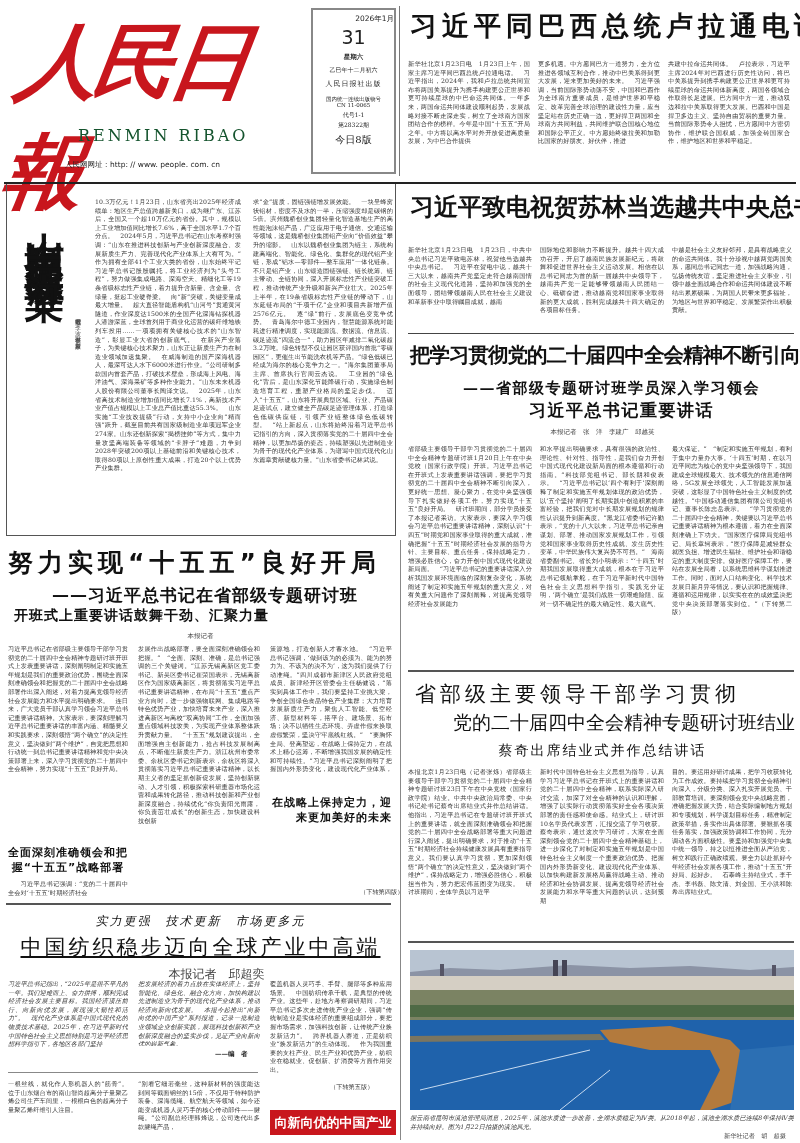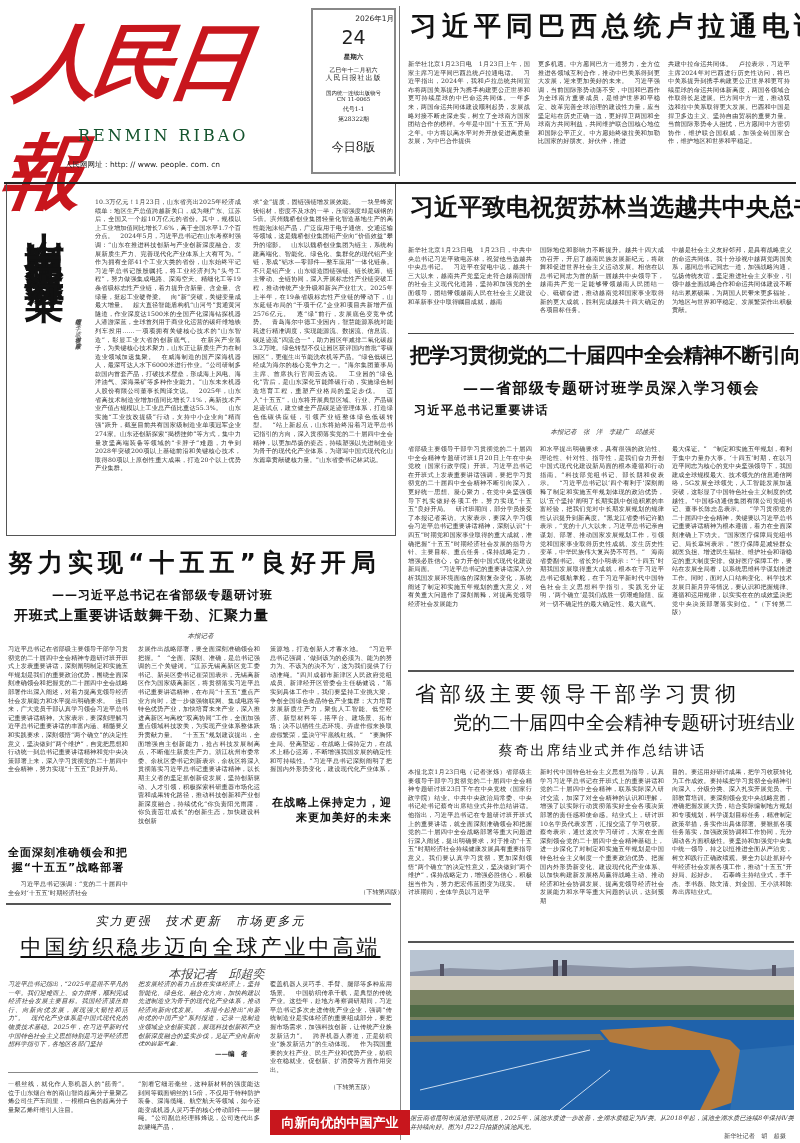--- a/index.html
+++ b/index.html
@@ -3,48 +3,48 @@
 <meta charset="utf-8">
 <style>
   * { box-sizing: border-box; margin: 0; padding: 0; }
   html, body { width: 800px; height: 1143px; background: #fff; overflow: hidden; }
   body { font-family: "DejaVu Sans", sans-serif; color: #222; position: relative; }
   .abs { position: absolute; }
   .col { font-family: "DejaVu Serif", serif; font-size: 6.2px; line-height: 8.6px; color: #333; text-align: justify; overflow: hidden; letter-spacing: 0.1px; }
   .rule { position: absolute; background: #444; }
   .hl-sans { font-family: "DejaVu Sans", sans-serif; font-weight: bold; color: #111; }
   .hl-serif { font-family: "DejaVu Serif", serif; color: #111; }
-  .byline { font-family: "DejaVu Serif", serif; font-style: italic; font-size: 7px; color: #444; text-align: center; }
+  .byline { font-family: "DejaVu Serif", serif; font-size: 7px; color: #444; text-align: center; }
   
   .logo { left: 18px; top: 6px; width: 280px; height: 110px; font-family: "DejaVu Serif", serif; font-style: italic; font-weight: bold; color: #c8161d; font-size: 82px; letter-spacing: -6px; line-height: 110px; transform: skewX(-8deg); }
   .pinyin { left: 78px; top: 126px; font-family: "DejaVu Serif", serif; color: #14532d; font-size: 16px; letter-spacing: 3px; }
   .website { left: 65px; top: 160px; font-size: 7.5px; color: #222; }
   .infobox { left: 311px; top: 8px; width: 85px; height: 166px; border: 2px solid #888; text-align: center; font-family: "DejaVu Serif", serif; color: #222; padding-top: 4px; }
   .infobox div { line-height: 1.25; }
   .photo { background: linear-gradient(180deg, #aab8c8 0%, #c9c5bd 18%, #b9b2a3 26%, #6c7a54 34%, #425f40 40%, #2f73b3 48%, #1d5fa8 70%, #1b58a0 100%); overflow: hidden; }
   .tag-red { background: #c8161d; color: #fff; font-family: "DejaVu Sans", sans-serif; font-weight: bold; text-align: center; }
 </style>
 </head>
 <body>
 
 <div class="abs logo">人民日報</div>
 <div class="abs pinyin">RENMIN RIBAO</div>
 <div class="abs website">人民网网址：http: // www. people. com. cn</div>
 
 <div class="abs infobox">
   <div style="font-size:7.5px;font-family:'DejaVu Sans',sans-serif;text-align:right;">2026年1月</div>
-  <div style="font-size:19px;font-family:'DejaVu Sans',sans-serif;margin:3px 0;">24</div>
+  <div style="font-size:19px;font-family:'DejaVu Sans',sans-serif;margin:3px 0;">31</div>
   <div style="font-size:6.5px;font-weight:bold;">星期六</div>
   <div style="font-size:6px;margin-top:5px;">乙巳年十二月初六</div>
-  <div style="font-size:7px;letter-spacing:1px;">人民日报社出版</div>
+  <div style="font-size:7px;margin-top:6px;letter-spacing:1px;">人民日报社出版</div>
   <div style="font-size:5.5px;margin-top:7px;">国内统一连续出版物号</div>
   <div style="font-size:5.5px;">CN 11-0065</div>
   <div style="font-size:6px;margin-top:2px;">代号1-1</div>
   <div style="font-size:6px;margin-top:2px;">第28322期</div>
-  <div style="font-size:12px;margin-top:18px;">今日8版</div>
+  <div style="font-size:10px;margin-top:6px;">今日8版</div>
 </div>
 
 <div class="rule" style="left:399px;top:6px;width:1px;height:170px;background:#777;"></div>
 
 <div>
   <div class="abs hl-sans" style="left:410px;top:8px;width:385px;font-size:27px;letter-spacing:5px;line-height:36px;white-space:nowrap;">习近平同巴西总统卢拉通电话</div>
   <div class="abs col" style="left:408px;top:60px;width:122px;height:118px;">新华社北京1月23日电　1月23日上午，国家主席习近平同巴西总统卢拉通电话。　习近平指出，2024年，我和卢拉总统共同宣布将两国关系提升为携手构建更公正世界和更可持续星球的中巴命运共同体。一年多来，两国命运共同体建设顺利起势，发展战略对接不断走深走实，树立了全球南方国家团结合作的榜样。今年是中国“十五五”开局之年。中方将以高水平对外开放促进高质量发展，为中巴合作提供</div>
   <div class="abs col" style="left:538px;top:60px;width:122px;height:118px;">更多机遇。中方愿同巴方一道努力，全方位推进各领域互利合作，推动中巴关系得到更大发展，迎来更加美好的未来。　习近平强调，当前国际形势动荡不安，中国和巴西作为全球南方重要成员，是维护世界和平稳定、改革完善全球治理的建设性力量，应当坚定站在历史正确一边，更好捍卫两国和全球南方共同利益，共同维护联合国核心地位和国际公平正义。中方愿始终做拉美和加勒比国家的好朋友、好伙伴，推进</div>
   <div class="abs col" style="left:668px;top:60px;width:122px;height:118px;">共建中拉命运共同体。　卢拉表示，习近平主席2024年对巴西进行历史性访问，将巴中关系提升到携手构建更公正世界和更可持续星球的命运共同体新高度，两国各领域合作取得长足进展。巴方同中方一道，推动双边和拉中关系取得更大发展。巴西和中国是捍卫多边主义、坚持自由贸易的重要力量。当前国际形势令人担忧，巴方愿同中方密切协作，维护联合国权威，加强金砖国家合作，维护地区和世界和平稳定。</div>
 </div>
@@ -64,33 +64,33 @@
   <div class="abs hl-sans" style="left:410px;top:190px;width:385px;font-size:24px;letter-spacing:0px;line-height:34px;white-space:nowrap;">习近平致电祝贺苏林当选越共中央总书记</div>
   <div class="abs col" style="left:408px;top:246px;width:124px;height:90px;">新华社北京1月23日电　1月23日，中共中央总书记习近平致电苏林，祝贺他当选越共中央总书记。　习近平在贺电中说，越共十三大以来，越南共产党坚定走符合越南国情的社会主义现代化道路，坚持和加强党的全面领导，团结带领越南人民在社会主义建设和革新事业中取得瞩目成就，越南</div>
   <div class="abs col" style="left:540px;top:246px;width:124px;height:90px;">国际地位和影响力不断提升。越共十四大成功召开，开启了越南民族发展新纪元，将鼓舞和促进世界社会主义运动发展。相信在以总书记同志为首的新一届越共中央领导下，越南共产党一定能够带领越南人民团结一心、砥砺奋进，推动越南党和国家事业取得新的更大成就，胜利完成越共十四大确定的各项目标任务。</div>
   <div class="abs col" style="left:672px;top:246px;width:120px;height:90px;">中越是社会主义友好邻邦，是具有战略意义的命运共同体。我十分珍视中越两党两国关系，愿同总书记同志一道，加强战略沟通，弘扬传统友谊，坚定推进社会主义事业，引领中越全面战略合作和命运共同体建设不断结出累累硕果，为两国人民带来更多福祉，为地区与世界和平稳定、发展繁荣作出积极贡献。</div>
 </div>
 <div class="rule" style="left:408px;top:333px;width:386px;height:1px;"></div>
 
 <div>
   <div class="abs hl-sans" style="left:410px;top:340px;width:388px;font-size:20.5px;line-height:30px;letter-spacing:-1px;white-space:nowrap;">把学习贯彻党的二十届四中全会精神不断引向深入</div>
   <div class="abs hl-serif" style="left:463px;top:378px;width:345px;font-size:15px;line-height:20px;font-weight:bold;letter-spacing:1.5px;white-space:nowrap;">——省部级专题研讨班学员深入学习领会</div>
-  <div class="abs hl-serif" style="left:414px;top:400px;width:300px;font-size:12px;line-height:20px;font-weight:bold;letter-spacing:1.5px;white-space:nowrap;">习近平总书记重要讲话</div>
+  <div class="abs hl-serif" style="left:414px;top:400px;width:300px;font-size:17px;line-height:20px;font-weight:bold;letter-spacing:1.5px;white-space:nowrap;text-align:right;">习近平总书记重要讲话</div>
   <div class="abs byline" style="left:410px;top:428px;width:385px;font-size:6.5px;">本报记者　张　洋　李建广　邱越英</div>
   <div class="abs col" style="left:408px;top:445px;width:124px;height:208px;">省部级主要领导干部学习贯彻党的二十届四中全会精神专题研讨班1月20日上午在中央党校（国家行政学院）开班。习近平总书记在开班式上发表重要讲话强调，要把学习贯彻党的二十届四中全会精神不断引向深入，更好统一思想、凝心聚力，在党中央坚强领导下扎实做好各项工作，努力实现“十五五”良好开局。　研讨班期间，部分学员接受了本报记者采访。大家表示，要深入学习领会习近平总书记重要讲话精神，深刻认识“十四五”时期党和国家事业取得的重大成就，准确把握“十五五”时期经济社会发展的指导方针、主要目标、重点任务，保持战略定力，增强必胜信心，奋力开创中国式现代化建设新局面。　“习近平总书记的重要讲话深入分析我国发展环境面临的深刻复杂变化，系统阐述了制定和实施五年规划的重大意义，对有关重大问题作了深刻阐释，对提高党领导经济社会发展能力</div>
   <div class="abs col" style="left:540px;top:445px;width:124px;height:208px;">和水平提出明确要求，具有很强的政治性、理论性、针对性、指导性，是我们奋力开创中国式现代化建设新局面的根本遵循和行动指南。”科技部党组书记、部长阴和俊表示。　“习近平总书记以‘四个有利于’深刻阐释了制定和实施五年规划体现的政治优势，以‘五个坚持’阐明了长期实践中创造积累的丰富经验，把我们党对中长期发展规划的规律性认识提升到新高度。”黑龙江省委书记许勤表示，“党的十八大以来，习近平总书记亲自谋划、部署、推动国家发展规划工作，引领党和国家事业取得历史性成就、发生历史性变革，中华民族伟大复兴势不可挡。”　海南省委副书记、省长刘小明表示：“‘十四五’时期我国发展取得重大成就，根本在于习近平总书记领航掌舵，在于习近平新时代中国特色社会主义思想科学指引。实践充分证明，‘两个确立’是我们战胜一切艰难险阻、应对一切不确定性的最大确定性、最大底气、</div>
   <div class="abs col" style="left:672px;top:445px;width:120px;height:208px;">最大保证。”　“制定和实施五年规划，有利于集中力量办大事。‘十四五’时期，在以习近平同志为核心的党中央坚强领导下，我国建成全球规模最大、技术领先的信息通信网络，5G发展全球领先，人工智能发展加速突破，这彰显了中国特色社会主义制度的优越性。”中国移动通信集团有限公司党组书记、董事长陈忠岳表示。　“学习贯彻党的二十届四中全会精神，关键要以习近平总书记重要讲话精神为根本遵循，着力在全面深刻准确上下功夫。”国家医疗保障局党组书记、局长章轲表示，“医疗保障是减轻群众就医负担、增进民生福祉、维护社会和谐稳定的重大制度安排。做好医疗保障工作，要站在发展全局看，以系统思维科学谋划推进工作。同时，面对人口结构变化、科学技术发展日新月异等情况，要认识和把握规律、遵循和运用规律，以实实在在的成效坚决把党中央决策部署落实到位。”（下转第二版）</div>
 </div>
 <div class="rule" style="left:408px;top:670px;width:386px;height:2px;background:#555;"></div>
 
 <div class="rule" style="left:400px;top:540px;width:1px;height:600px;background:#888;"></div>
 
 <div>
   <div class="abs hl-sans" style="left:8px;top:545px;width:390px;font-size:25px;line-height:36px;letter-spacing:5px;white-space:nowrap;">努力实现“十五五”良好开局</div>
-  <div class="abs hl-serif" style="left:52px;top:586px;width:345px;font-size:12px;line-height:18px;font-weight:bold;letter-spacing:1px;white-space:nowrap;">——习近平总书记在省部级专题研讨班</div>
+  <div class="abs hl-serif" style="left:52px;top:586px;width:345px;font-size:17px;line-height:18px;font-weight:bold;letter-spacing:1px;white-space:nowrap;">——习近平总书记在省部级专题研讨班</div>
   <div class="abs hl-serif" style="left:14px;top:606px;width:330px;font-size:14px;line-height:18px;font-weight:bold;letter-spacing:1px;white-space:nowrap;">开班式上重要讲话鼓舞干劲、汇聚力量</div>
   <div class="abs byline" style="left:8px;top:632px;width:385px;font-size:6.5px;">本报记者</div>
 
   <div class="abs col" style="left:8px;top:645px;width:120px;height:142px;">习近平总书记在省部级主要领导干部学习贯彻党的二十届四中全会精神专题研讨班开班式上发表重要讲话，深刻阐明制定和实施五年规划是我们的重要政治优势，围绕全面深刻准确领会和把握党的二十届四中全会战略部署作出深入阐述，对着力提高党领导经济社会发展能力和水平提出明确要求。　连日来，广大党员干部认真学习领会习近平总书记重要讲话精神。大家表示，要深刻理解习近平总书记重要讲话的丰富内涵、精髓要义和实践要求，深刻领悟“两个确立”的决定性意义，坚决做到“两个维护”，自觉把思想和行动统一到总书记重要讲话精神和党中央决策部署上来，深入学习贯彻党的二十届四中全会精神，努力实现“十五五”良好开局。</div>
   <div class="abs hl-sans" style="left:8px;top:845px;width:120px;font-size:11px;line-height:15px;text-align:center;letter-spacing:1px;">全面深刻准确领会和把握“十五五”战略部署</div>
   <div class="abs col" style="left:8px;top:880px;width:120px;height:18px;">
       <span style="display:block;text-indent:2em;">习近平总书记强调：“党的二十届四中全会对‘十五五’时期经济社会</span>
     </div>
 
   <div class="abs col" style="left:138px;top:645px;width:122px;height:252px;">发展作出战略部署，要全面深刻准确领会和把握。”　“全面、深刻、准确，是总书记强调的三个关键词。”江苏无锡高新区党工委书记、新吴区委书记崔荣国表示，无锡高新区作为国家级高新区，将贯彻落实习近平总书记重要讲话精神，在布局“十五五”重点产业方向时，进一步做强物联网、集成电路等特色优势产业，加快培育未来产业，深入推进高新区与高校“双高协同”工作，全面加强重点领域科技攻关，为实现产业体系整体跃升贡献力量。　“十五五”规划建议提出，全面增强自主创新能力，抢占科技发展制高点，不断催生新质生产力。浙江杭州市委常委、余杭区委书记刘新表示，余杭区将深入贯彻落实习近平总书记重要讲话精神，以长期主义者的坚定抓创新促发展，坚持创新驱动、人才引领，积极探索科研重器市场化运营和成果转化路径，推动科技创新和产业创新深度融合，持续优化“你负责阳光雨露，你负责茁壮成长”的创新生态，加快建设科技创新</div>
@@ -119,21 +119,21 @@
   <div class="abs col" style="left:8px;top:980px;width:120px;height:78px;font-style:italic;">习近平总书记指出，“2025年是很不平凡的一年。我们迎难而上、奋力拼搏，顺利完成经济社会发展主要目标。我国经济顶压前行、向新向优发展，展现强大韧性和活力”。　现代化产业体系是中国式现代化的物质技术基础。2025年，在习近平新时代中国特色社会主义思想特别是习近平经济思想科学指引下，各地区各部门坚持</div>
   <div class="abs col" style="left:138px;top:980px;width:122px;height:66px;font-style:italic;">把发展经济的着力点放在实体经济上，坚持智能化、绿色化、融合化方向，加快构建以先进制造业为骨干的现代化产业体系，推动经济向新向优发展。　本报今起推出“向新向优的中国产业”系列报道，记录一批制造业领域企业创新实践，展现科技创新和产业创新深度融合的坚实步伐，见证产业向新向优的崭新气象。</div>
   <div class="abs" style="left:215px;top:1050px;font-size:6.5px;font-weight:bold;font-family:'DejaVu Serif',serif;">——编　者</div>
   <div class="rule" style="left:8px;top:1072px;width:250px;height:1px;background:#888;"></div>
 
   <div class="abs col" style="left:8px;top:1080px;width:120px;height:60px;">一根丝线，就化作人形机器人的“筋骨”。　位于山东烟台市的南山智尚超高分子量聚乙烯公司生产车间里，一根根白色的超高分子量聚乙烯纤维引人注目。</div>
   <div class="abs col" style="left:138px;top:1080px;width:122px;height:60px;">“别看它细若毫丝，这种新材料的强度能达到同等截面钢丝的15倍，不仅用于特种防护装备、深海缆绳、航空航天等领域，如今还能变成机器人灵巧手的核心传动部件——腱绳。”公司副总经理韩烽说，公司迭代出多款腱绳产品，</div>
   <div class="abs col" style="left:270px;top:980px;width:122px;height:100px;">覆盖机器人灵巧手、手臂、腿部等多种应用场景。　中国纺织传承千载，是典型的传统产业。这些年，赴地方考察调研期间，习近平总书记多次走进传统产业企业，强调“传统制造业是实体经济的重要组成部分，要把握市场需求，加强科技创新，让传统产业焕发新活力”。　跨界机器人赛道，正是纺织业“焕发新活力”的生动体现。　作为我国重要的支柱产业、民生产业和优势产业，纺织业在稳就业、促创新、扩消费等方面作用突出。</div>
   <div class="abs" style="left:330px;top:1083px;font-size:6.2px;font-family:'DejaVu Serif',serif;color:#333;">（下转第五版）</div>
 
-  <div class="abs tag-red" style="left:270px;top:1110px;width:140px;height:25px;font-size:13px;line-height:25px;">向新向优的中国产业</div>
+  <div class="abs tag-red" style="left:270px;top:1110px;width:126px;height:25px;font-size:13px;line-height:25px;">向新向优的中国产业</div>
 </div>
 
 <div class="abs photo" style="left:410px;top:950px;width:384px;height:160px;">
   <svg width="384" height="160" viewBox="0 0 384 160">
     <rect x="0" y="0" width="384" height="28" fill="#b8c4d2"></rect>
     <path d="M0 22 L40 18 L90 20 L160 15 L220 18 L280 16 L340 20 L384 17 L384 28 L0 28 Z" fill="#8b93a5"></path>
     <rect x="30" y="14" width="4" height="16" fill="#556"></rect>
     <rect x="143" y="10" width="5" height="20" fill="#445"></rect>
     <rect x="152" y="10" width="5" height="20" fill="#445"></rect>
     <rect x="362" y="15" width="4" height="15" fill="#556"></rect>

